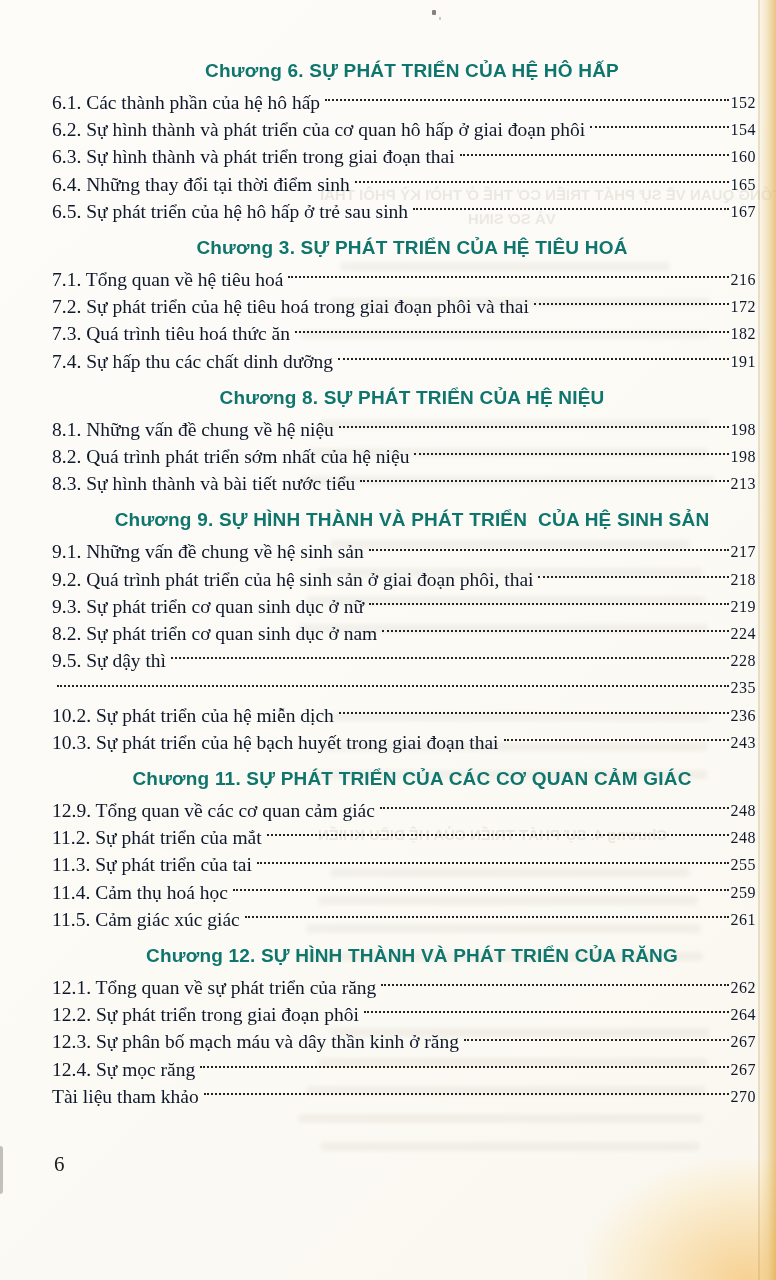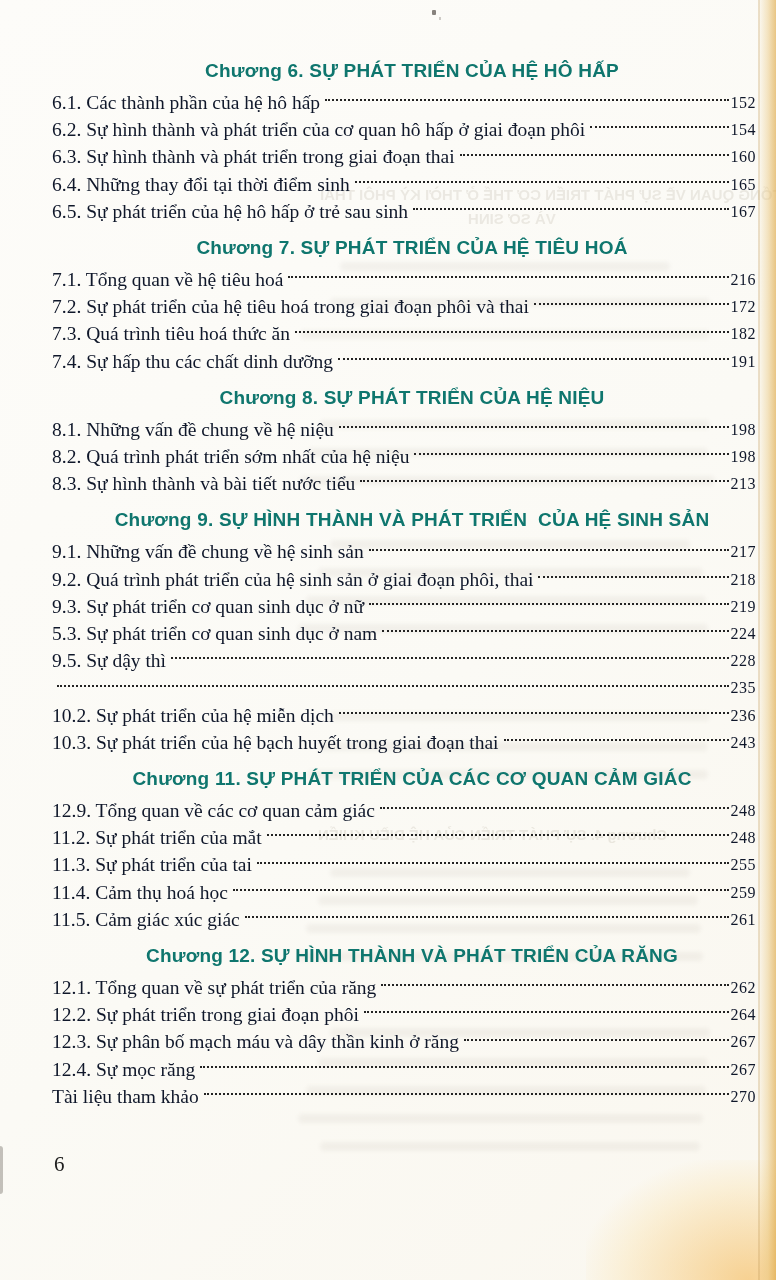--- a/index.html
+++ b/index.html
@@ -129,21 +129,21 @@
     <span class="toc-dots"></span>
     <span class="toc-page">165</span>
   </div>
 
   <div class="toc-row">
     <span class="toc-label">6.5. Sự phát triển của hệ hô hấp ở trẻ sau sinh</span>
     <span class="toc-dots"></span>
     <span class="toc-page">167</span>
   </div>
 
-  <div class="chapter-heading">Chương 7. SỰ PHÁT TRIỂN CỦA HỆ TIÊU HOÁ</div>
+  <div class="chapter-heading">Chương 3. SỰ PHÁT TRIỂN CỦA HỆ TIÊU HOÁ</div>
 
   <div class="toc-row">
     <span class="toc-label">7.1. Tổng quan về hệ tiêu hoá</span>
     <span class="toc-dots"></span>
     <span class="toc-page">216</span>
   </div>
 
   <div class="toc-row">
     <span class="toc-label">7.2. Sự phát triển của hệ tiêu hoá trong giai đoạn phôi và thai</span>
     <span class="toc-dots"></span>
@@ -196,21 +196,21 @@
     <span class="toc-page">218</span>
   </div>
 
   <div class="toc-row">
     <span class="toc-label">9.3. Sự phát triển cơ quan sinh dục ở nữ</span>
     <span class="toc-dots"></span>
     <span class="toc-page">219</span>
   </div>
 
   <div class="toc-row">
-    <span class="toc-label">5.3. Sự phát triển cơ quan sinh dục ở nam</span>
+    <span class="toc-label">8.2. Sự phát triển cơ quan sinh dục ở nam</span>
     <span class="toc-dots"></span>
     <span class="toc-page">224</span>
   </div>
 
   <div class="toc-row">
     <span class="toc-label">9.5. Sự dậy thì</span>
     <span class="toc-dots"></span>
     <span class="toc-page">228</span>
   </div>
 

